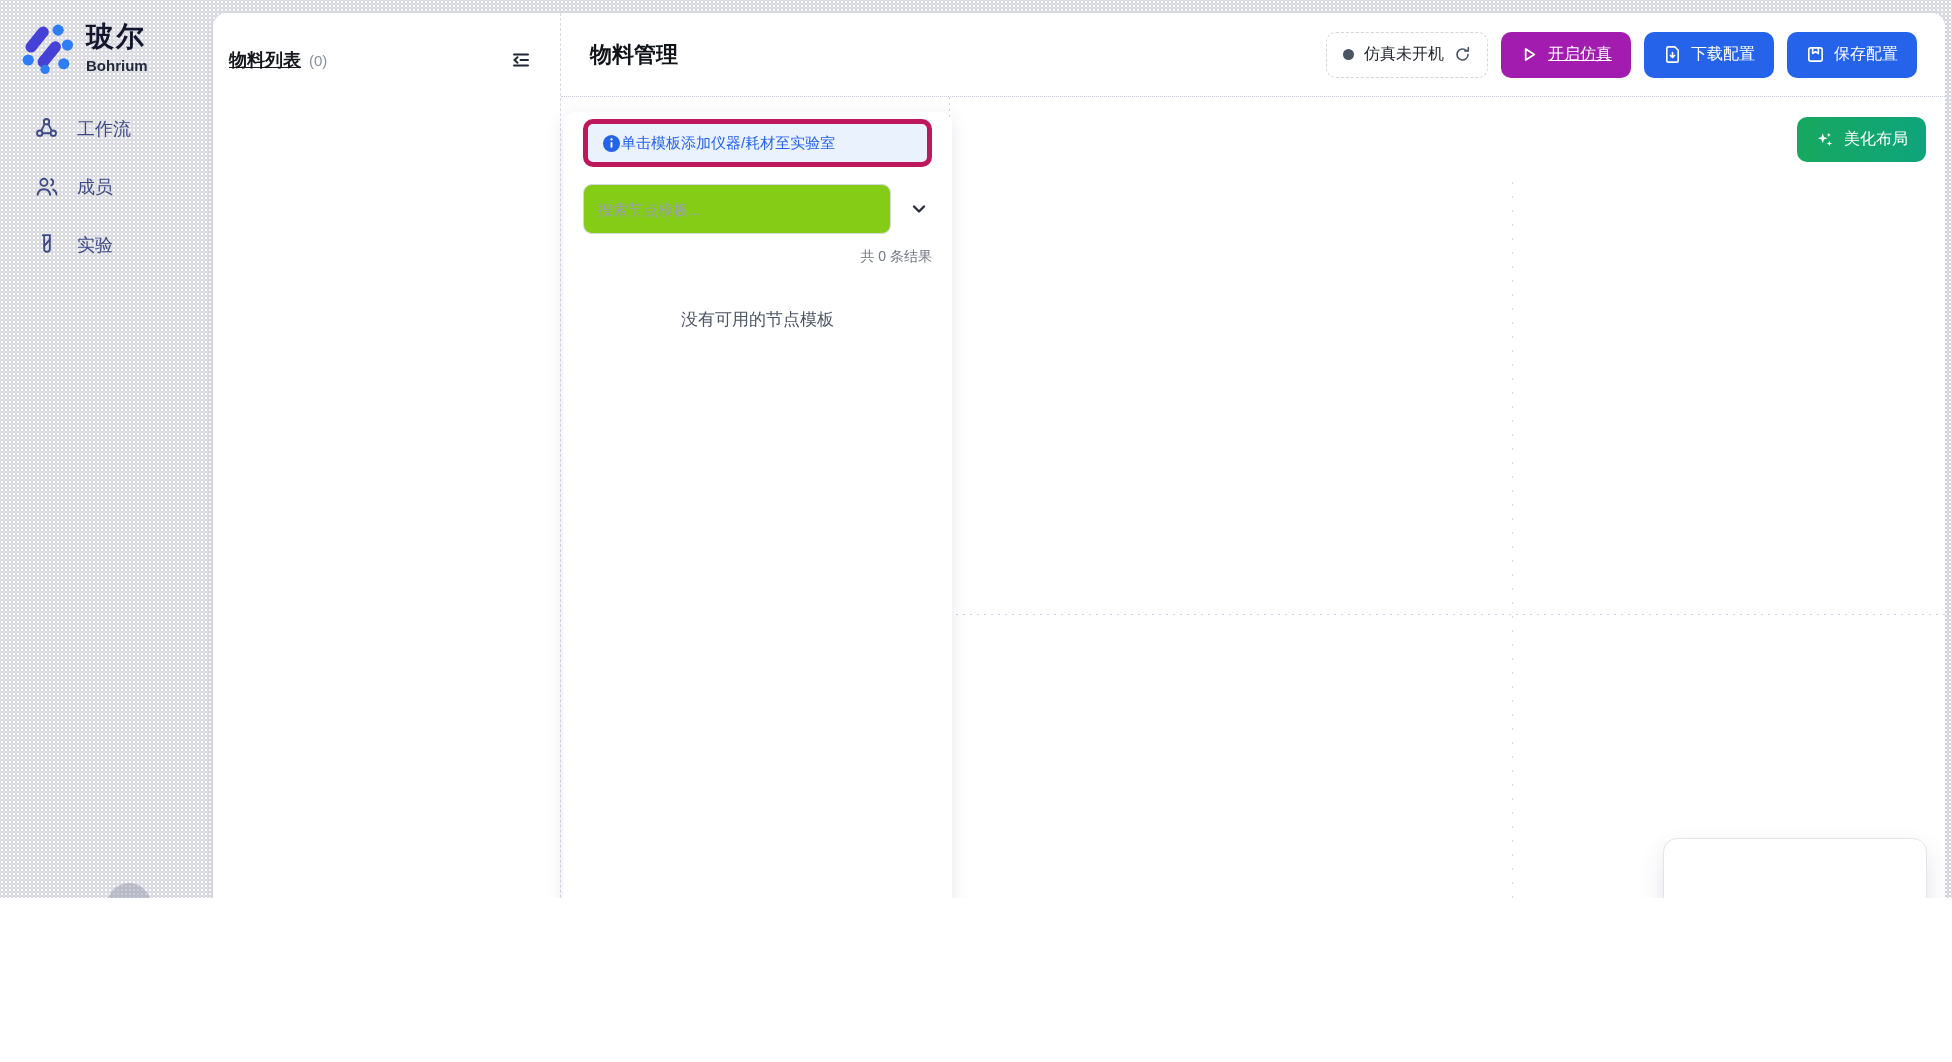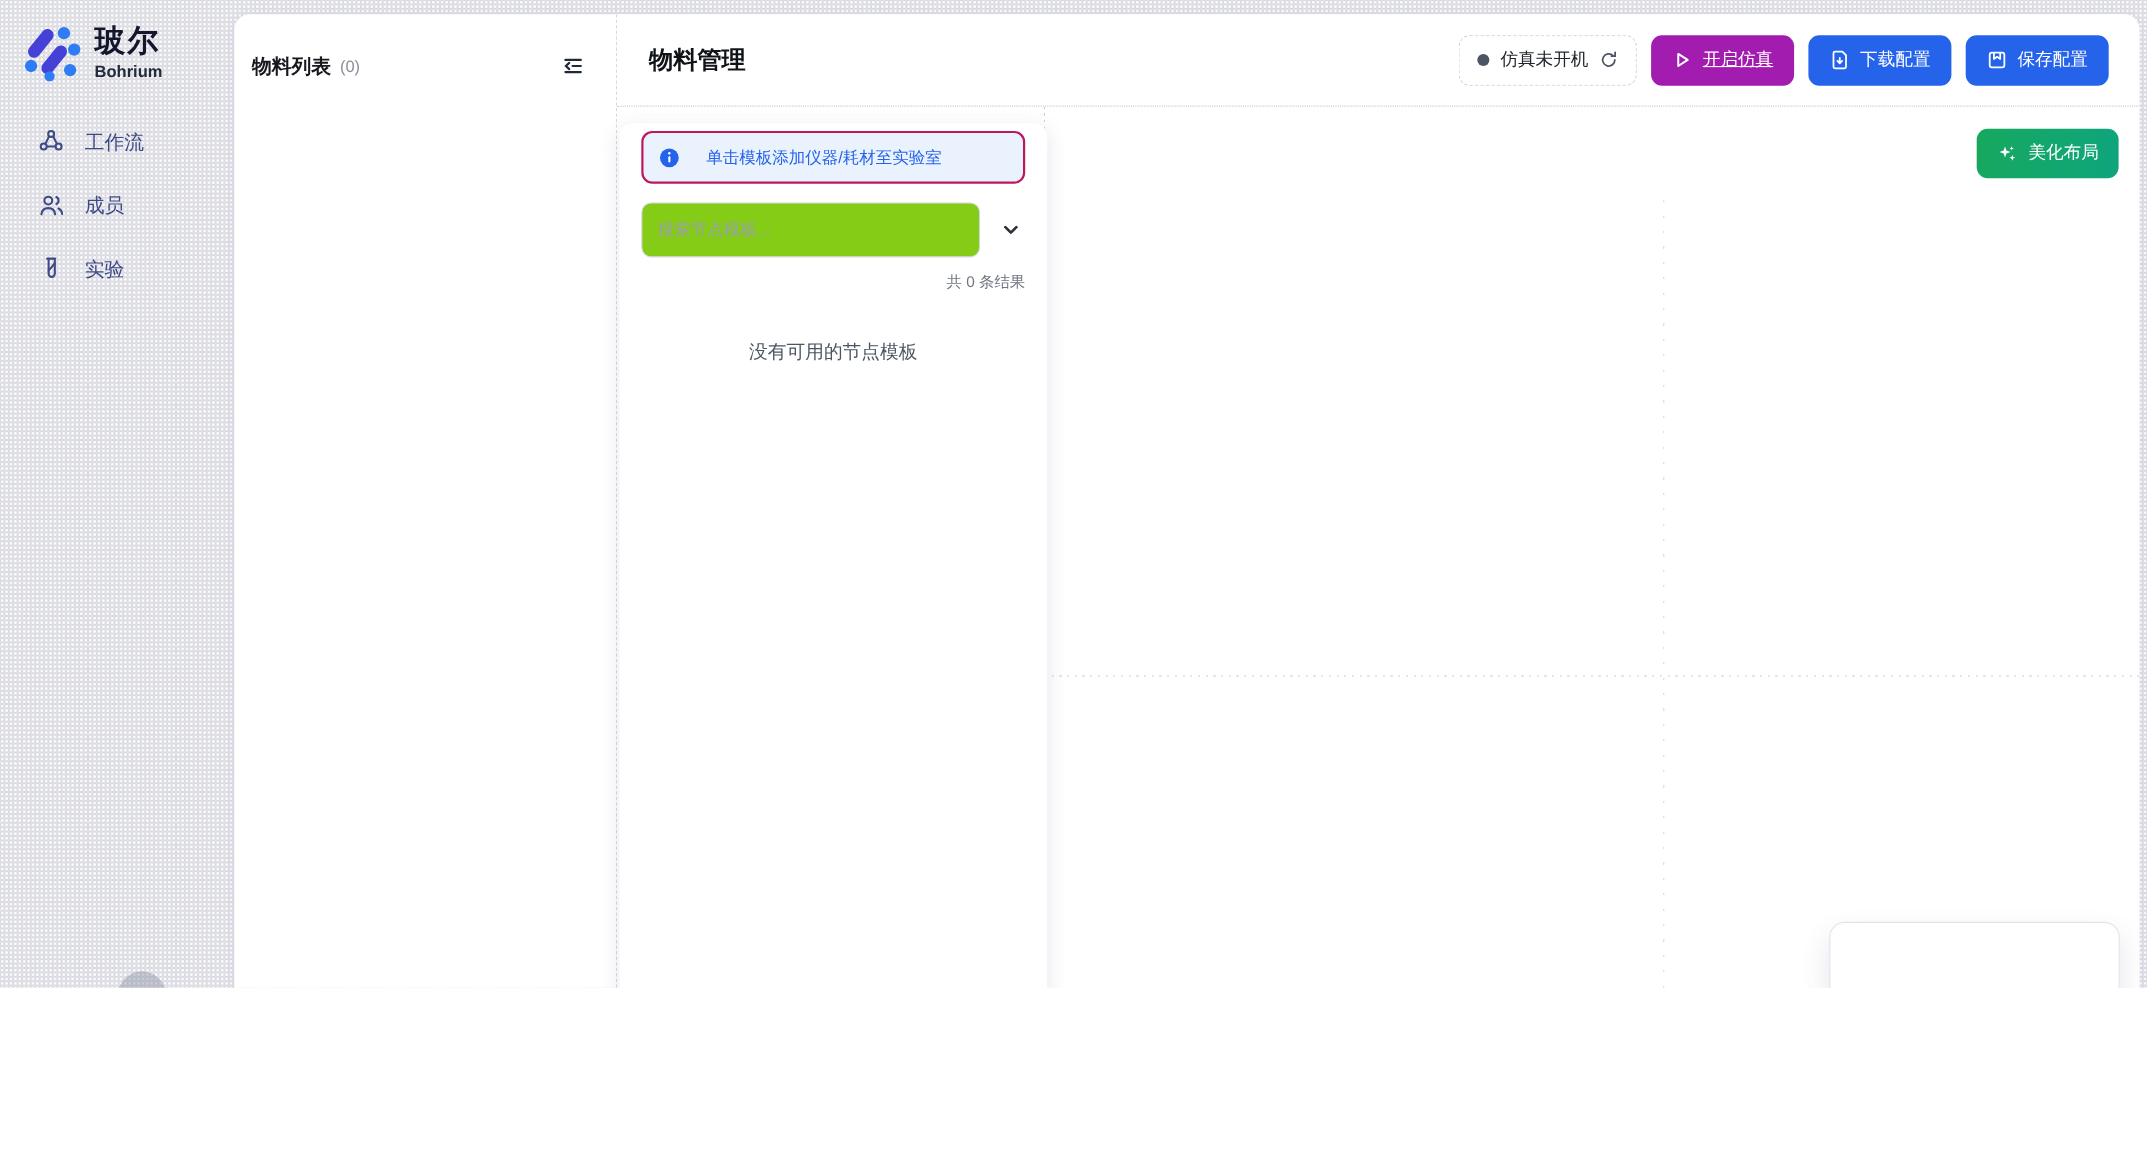--- a/index.html
+++ b/index.html
@@ -33,21 +33,21 @@
   .lab-entry svg { width:25px; height:27px; }
 
   
   .window {
     position:absolute; left:213px; top:13px; width:1732px; height:1040px;
     background:#fff; border-radius:14px; overflow:hidden; display:flex;
     box-shadow:0 2px 10px rgba(60,60,110,.07);
   }
   .list-panel { width:348px; border-right:1px dashed #d7d9e2; padding:34px 26px 0 16px; flex:0 0 auto; }
   .list-panel-head { display:flex; align-items:center; }
-  .list-title { font-size:18px; font-weight:700; color:#16181d; }
+  .list-title { font-size:18px; font-weight:700; color:#16181d;text-decoration:underline; }
   .list-count { font-size:15px; color:#8a909c; margin-left:8px; }
   .collapse-btn { margin-left:auto; width:26px; height:26px; border:none; background:transparent; cursor:pointer; display:flex; align-items:center; justify-content:center; }
 
   .content { position:relative; flex:1 1 auto; display:flex; flex-direction:column; }
   .content-header { height:84px; display:flex; align-items:center; padding:0 28px 0 29px; border-bottom:1px dotted #c9ccd6; background:#fff; z-index:5; }
   .page-title { font-size:22px; font-weight:700; color:#101318; }
   .header-actions { margin-left:auto; display:flex; align-items:center; gap:13px; }
   .status-pill {
     display:flex; align-items:center; gap:10px; height:46px; padding:0 16px;
     border:1px dashed #d2d5dc; border-radius:10px; background:#fff; font-size:16px; color:#22262e; cursor:default;
@@ -66,22 +66,22 @@
     background:repeating-linear-gradient(180deg, rgba(168,162,214,.45) 0 2px, transparent 2px 14px); }
   .guide-h1 { left:388px; right:0; top:517px; height:1px;
     background:repeating-linear-gradient(90deg, rgba(168,162,214,.55) 0 2px, transparent 2px 7px); }
 
   .templates-card {
     position:absolute; left:2px; top:15px; width:389px; height:898px;
     background:#fff; border-radius:12px; box-shadow:0 5px 18px rgba(70,70,120,.13);
     padding:7px 20px 0 20px; z-index:4;
   }
   .info-banner {
-    display:flex; align-items:center; gap:24px; height:48px; padding:0 14px;
-    background:#eaf2fe; border:2px solid #be185d; border-radius:10px;
+    display:flex; align-items:center; gap:0; height:48px; padding:0 14px;
+    background:#eaf2fe; border:5px solid #be185d; border-radius:10px;
     color:#2563eb; font-size:15px; white-space:nowrap; cursor:default;
   }
   .info-banner svg { width:19px; height:19px; flex:0 0 auto; }
   .search-row { display:flex; align-items:center; margin-top:17px; }
   .search-input {
     width:308px; height:50px; border:1px solid #d6d8e0; border-radius:9px;
     padding:0 14px; font-size:15px; color:#1f2430; outline:none; font-family:inherit; background:#84cc16;
   }
   .search-input::placeholder { color:#9aa0ac; }
   .chevron-btn { margin-left:auto; border:none; background:transparent; cursor:pointer; width:26px; height:26px; display:flex; align-items:center; justify-content:center; }

